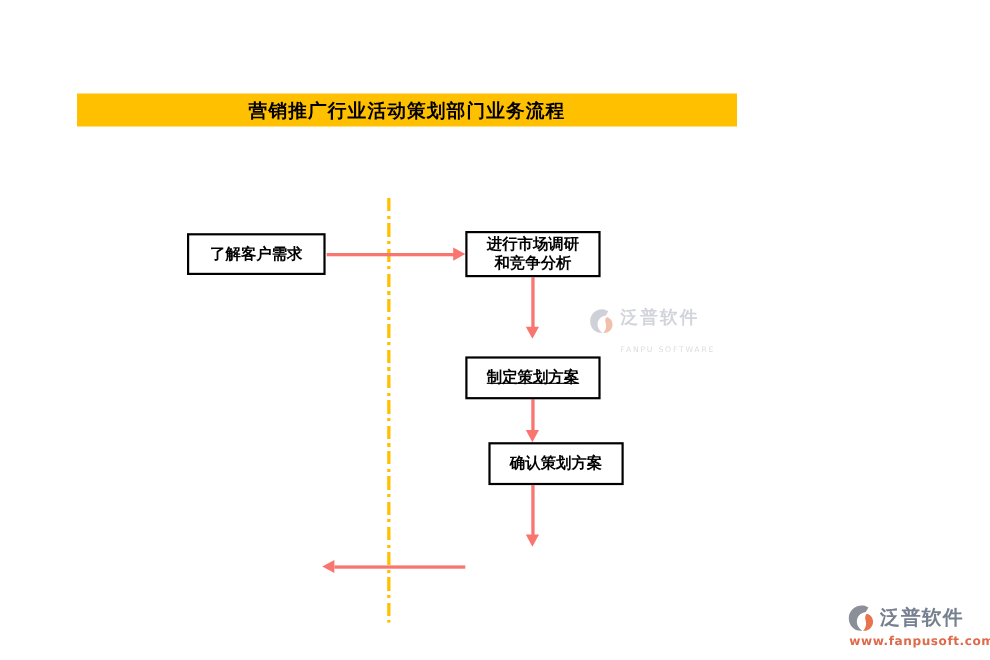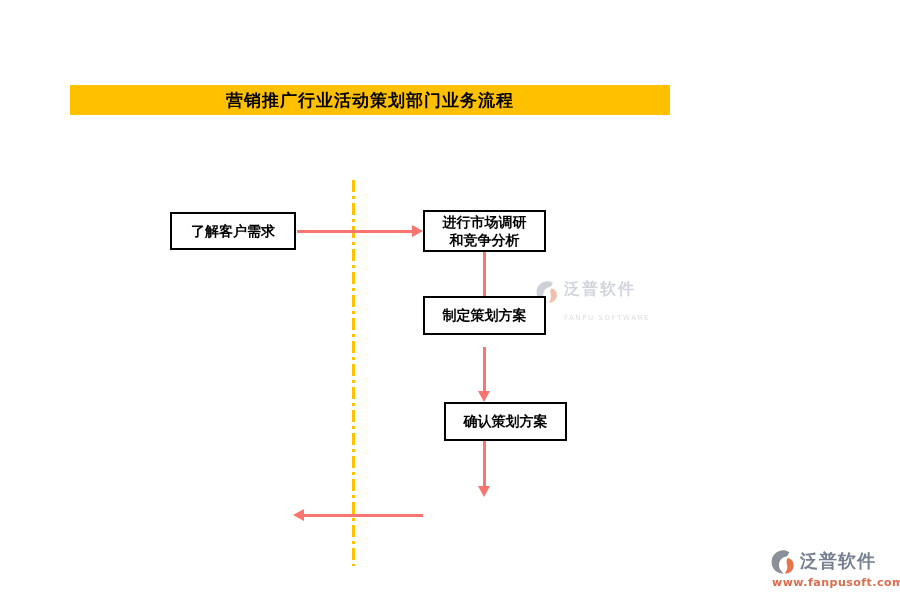--- a/index.html
+++ b/index.html
@@ -55,21 +55,21 @@
     justify-content: center;
     font-size: 14px;
     font-weight: bold;
     color: #000000;
     line-height: 1.3;
     text-align: center;
     z-index: 2;
   }
   .node-understand { left: 170px; top: 212px; width: 126px; height: 38px; }
   .node-research   { left: 423px; top: 210px; width: 123px; height: 42px; text-align: center; }
-  .node-develop    { left: 423px; top: 296px; width: 123px; height: 39px; }
+  .node-develop    { left: 423px; top: 324px; width: 123px; height: 39px; text-decoration: underline; }
   .node-confirm    { left: 444px; top: 402px; width: 123px; height: 39px; }
   .node-execute    { left: 423px; top: 497px; width: 123px; height: 40px; }
   .node-monitor    { left: 170px; top: 495px; width: 123px; height: 40px; }
 
   
   .arrow-line-h, .arrow-line-v { position: absolute; background: #F8766F; z-index: 1; }
   .arrow-line-h { height: 3px; }
   .arrow-line-v { width: 3px; }
   .arrow-head { position: absolute; width: 0; height: 0; z-index: 1; }
   .head-right { border-top: 6px solid transparent; border-bottom: 6px solid transparent; border-left: 11px solid #F8766F; }

